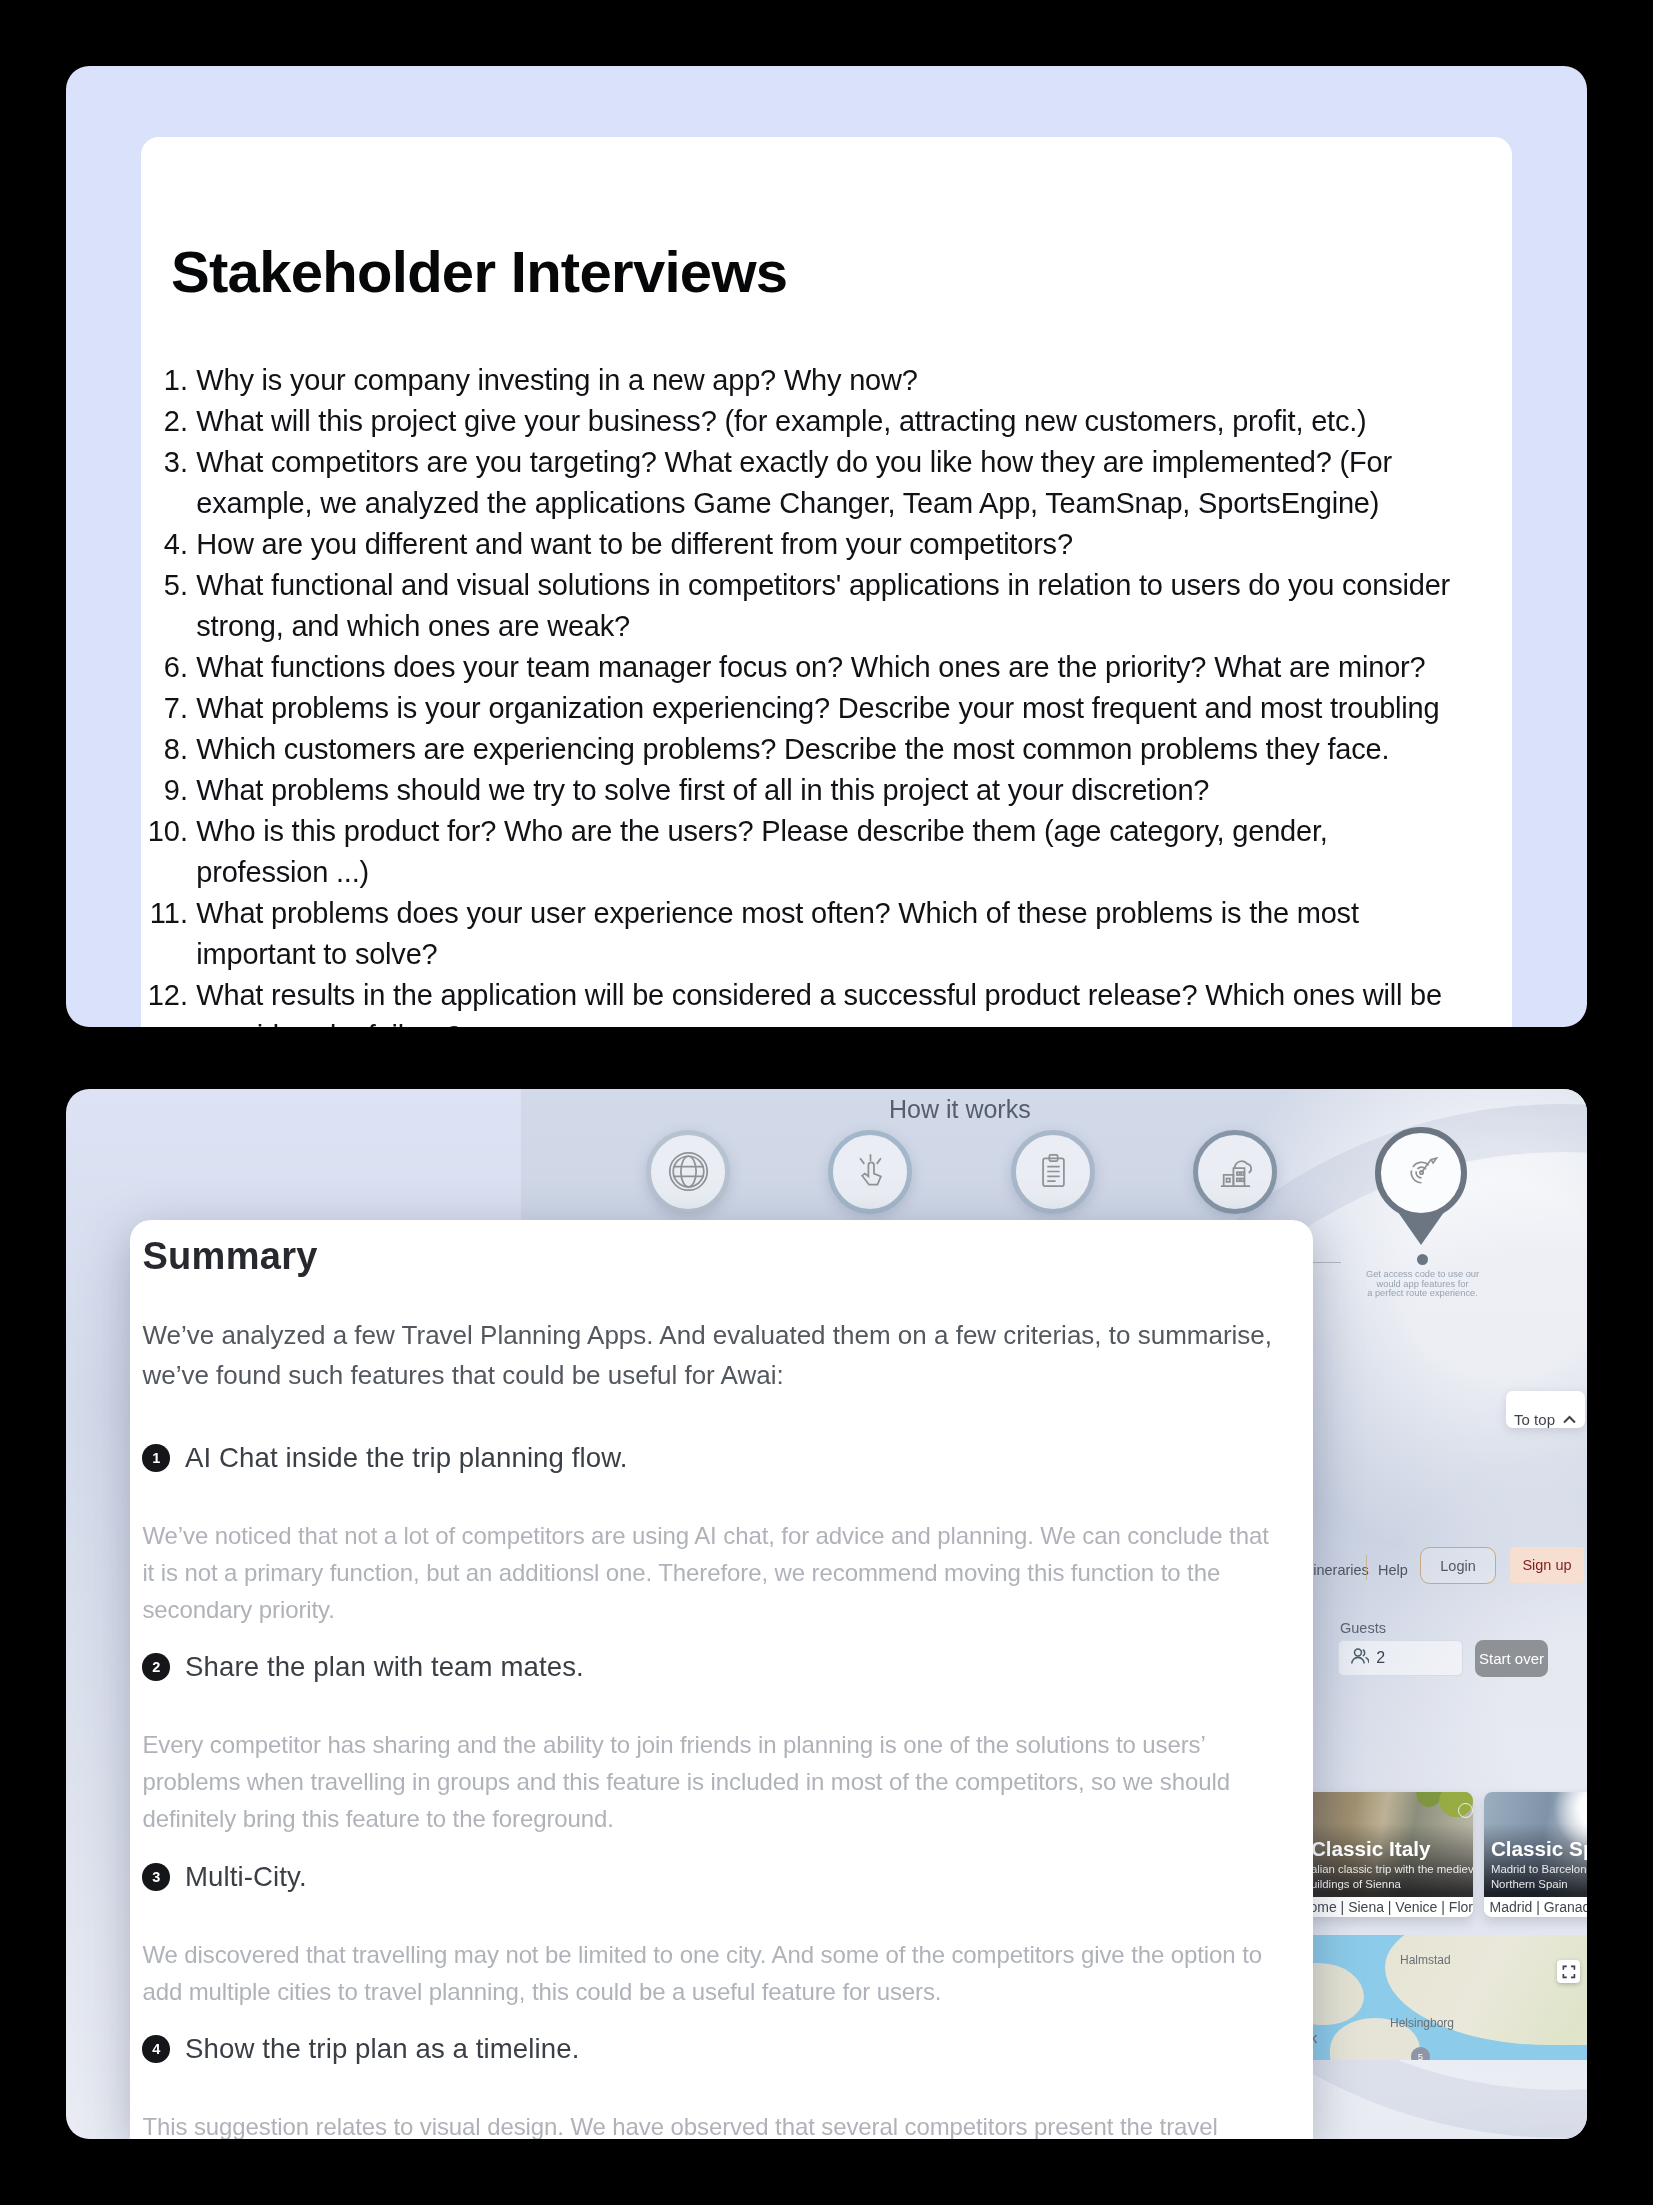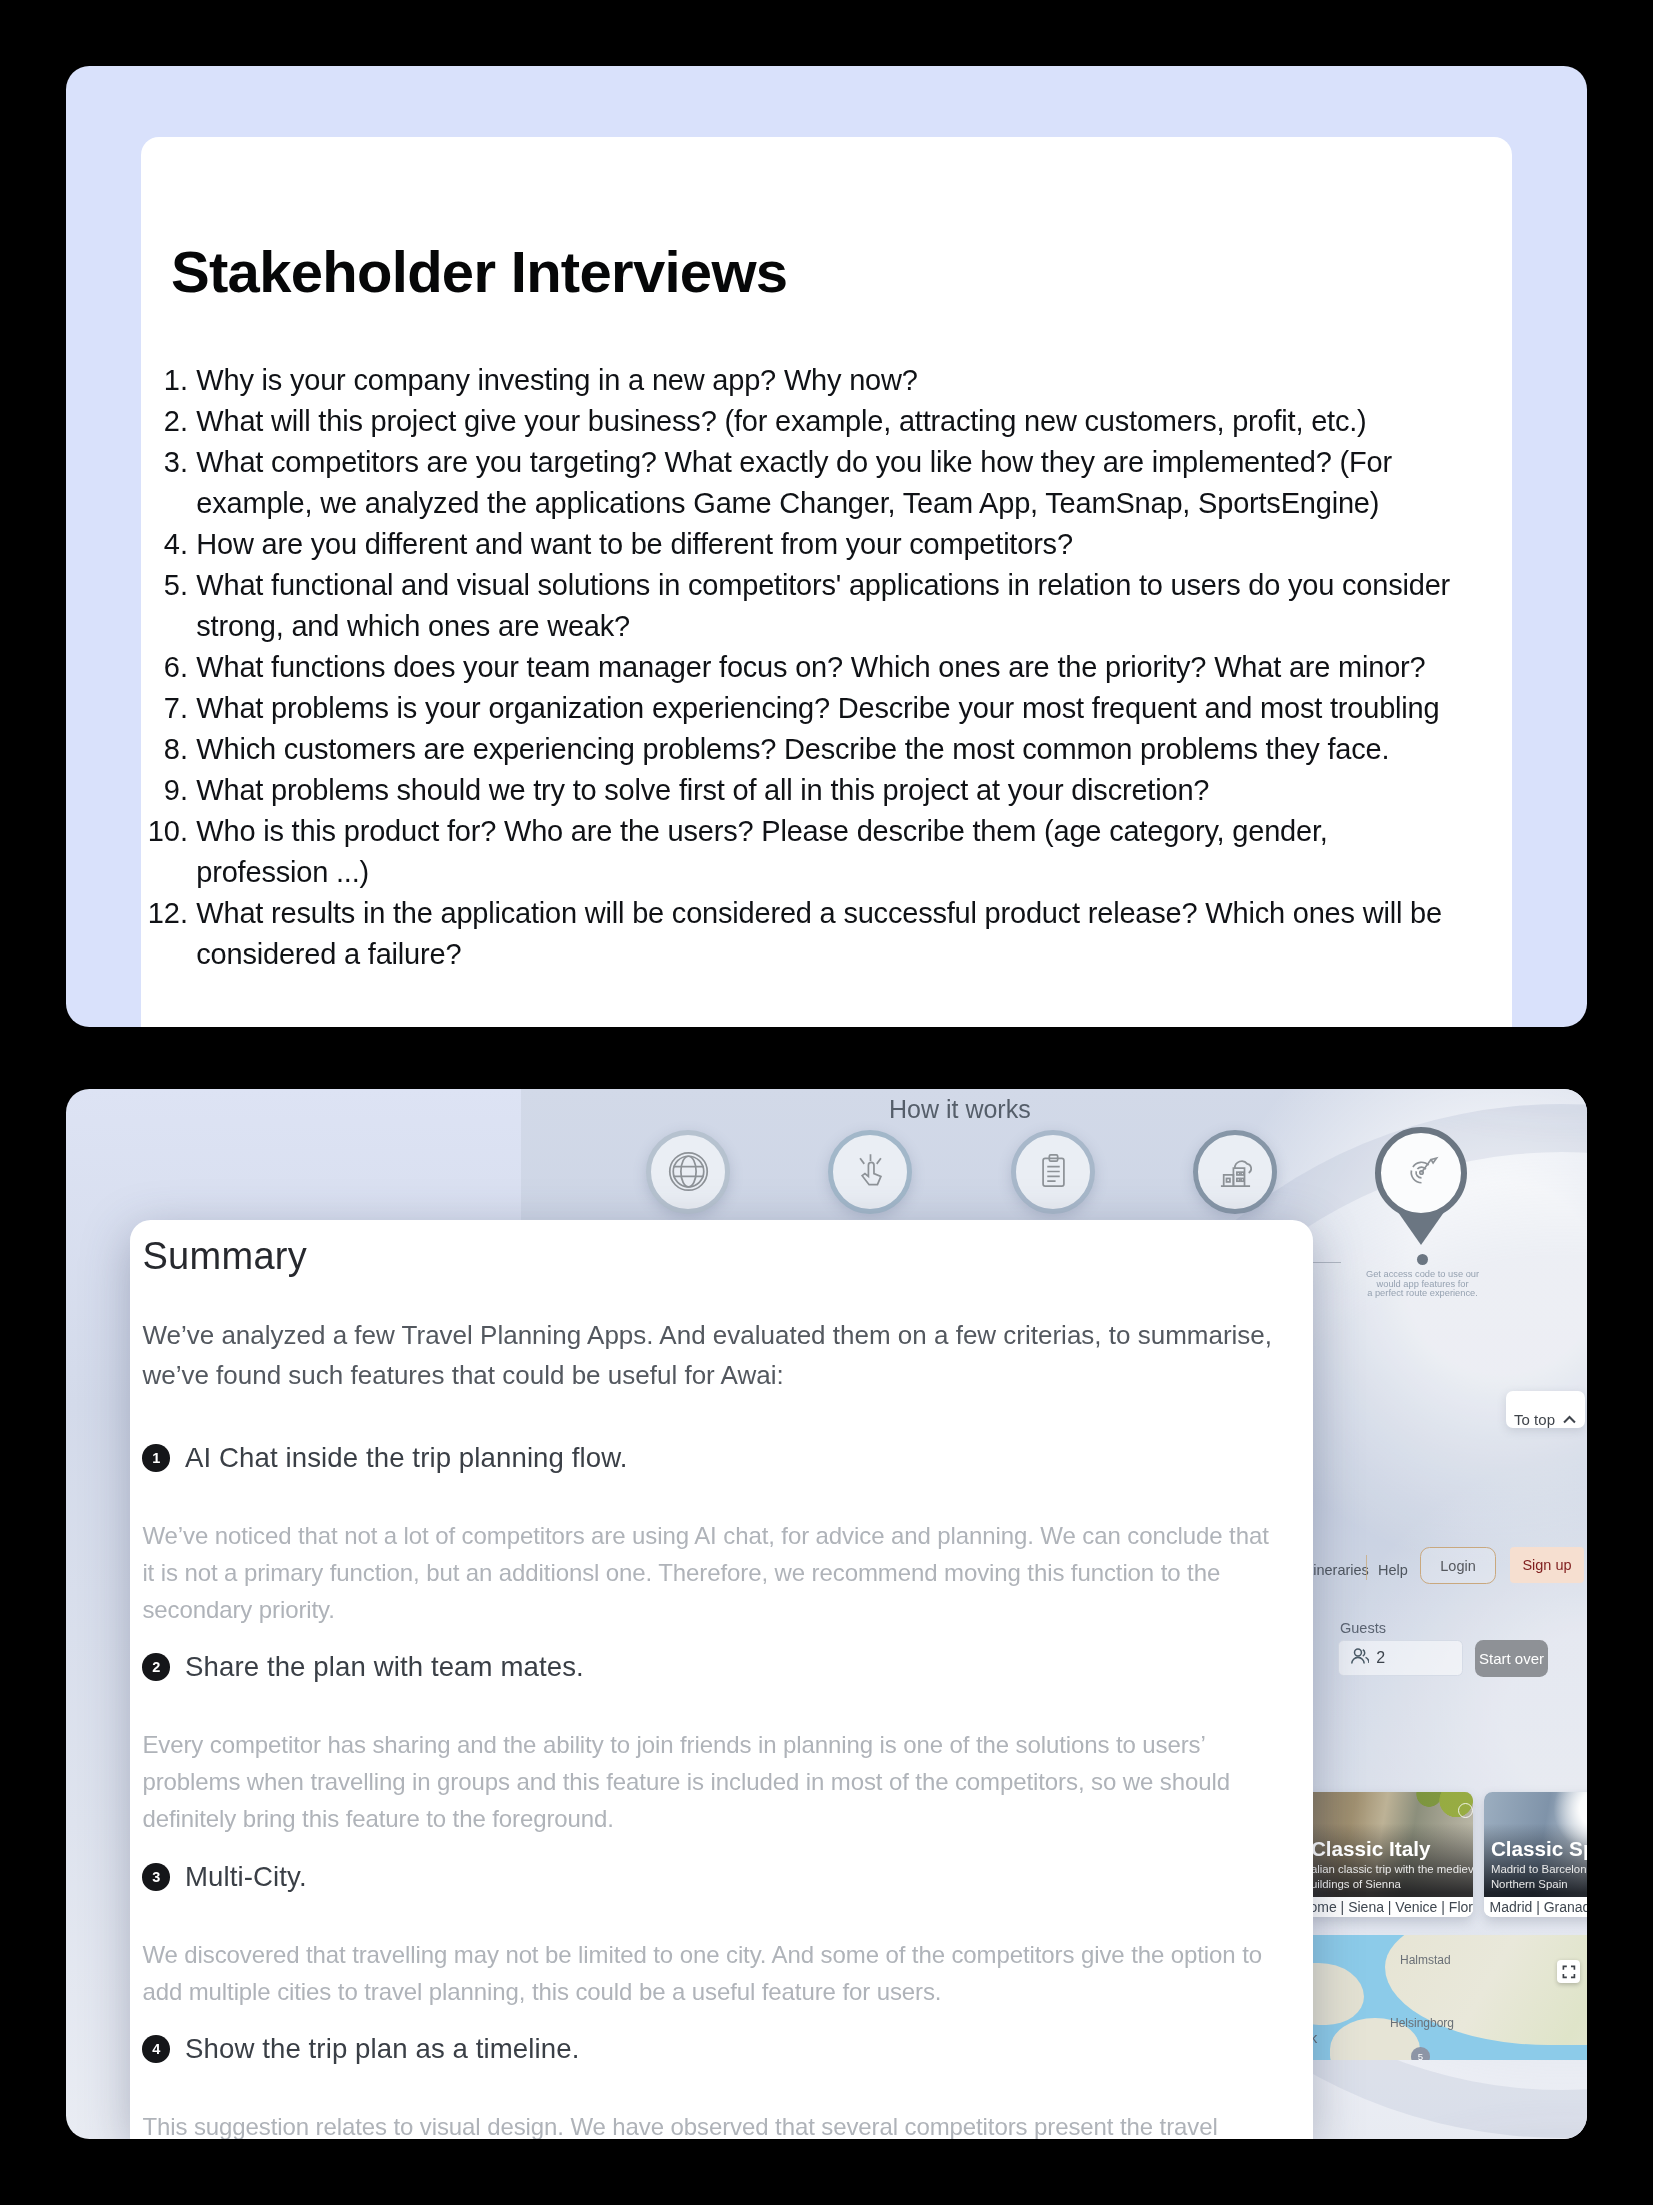--- a/index.html
+++ b/index.html
@@ -89,21 +89,21 @@
   .map-label.frag{font-size:15px;color:#5e6670}
   .map-marker{position:absolute;left:109px;top:112px;width:18.6px;height:18.6px;border-radius:50%;background:#8d95a6;
     display:flex;align-items:center;justify-content:center;font-size:9.6px;color:#fff}
   .map-fs{position:absolute;left:255px;top:25px;width:23.4px;height:23.4px;background:#fff;border-radius:4.1px;
     display:flex;align-items:center;justify-content:center;box-shadow:0 1.4px 4.1px rgba(0,0,0,.2)}
   .map-fs svg{stroke:#3c4148;fill:none;stroke-width:2.4}
 
   
   .summary-card{position:absolute;left:64px;top:131px;width:1183px;height:919px;background:#fff;border-radius:20.7px 20.7px 0 0;
     overflow:hidden;z-index:5;box-shadow:0 12.4px 48px rgba(60,70,100,.35)}
-  .s-title{position:absolute;left:12.4px;top:15px;font-size:38px;font-weight:400;letter-spacing:0.3px;color:#27292e}
+  .s-title{position:absolute;left:12.4px;top:15px;font-size:38px;font-weight:700;letter-spacing:0.3px;color:#27292e}
   .s-intro{position:absolute;left:12.4px;top:95px;width:1130px;font-size:26px;line-height:40px;color:#53585f}
   .s-item{position:absolute;left:12.4px;width:1144px}
   .s-head{display:flex;align-items:center;gap:15px}
   .s-badge{width:27.6px;height:27.6px;border-radius:50%;background:#151619;color:#fff;font-size:14.5px;font-weight:700;
     display:flex;align-items:center;justify-content:center;flex:0 0 27.6px}
   .s-head-title{font-size:27.6px;font-weight:500;color:#3a3f46;letter-spacing:0.1px}
   .s-body{margin-top:43px;width:1136px;font-size:24px;line-height:37px;letter-spacing:-0.1px;color:#afb3b9}
   .si1{top:222px}.si2{top:431px}.si3{top:641px}.si4{top:813px}
 </style>
 </head>
@@ -147,20 +147,24 @@
             <div class="q-num">8.</div>
             <div class="q-text">Which customers are experiencing problems? Describe the most common problems they face.</div>
           </div>
         <div class="q-row">
             <div class="q-num">9.</div>
             <div class="q-text">What problems should we try to solve first of all in this project at your discretion?</div>
           </div>
         <div class="q-row">
             <div class="q-num">10.</div>
             <div class="q-text">Who is this product for? Who are the users? Please describe them (age category, gender, profession ...)</div>
+          </div>
+        <div class="q-row">
+            <div class="q-num">11.</div>
+            <div class="q-text">What problems does your user experience most often? Which of these problems is the most important to solve?</div>
           </div>
         <div class="q-row">
             <div class="q-num">12.</div>
             <div class="q-text">What results in the application will be considered a successful product release? Which ones will be considered a failure?</div>
           </div>
       </div>
     </div>
   </section>
 
   <section class="panel2">

